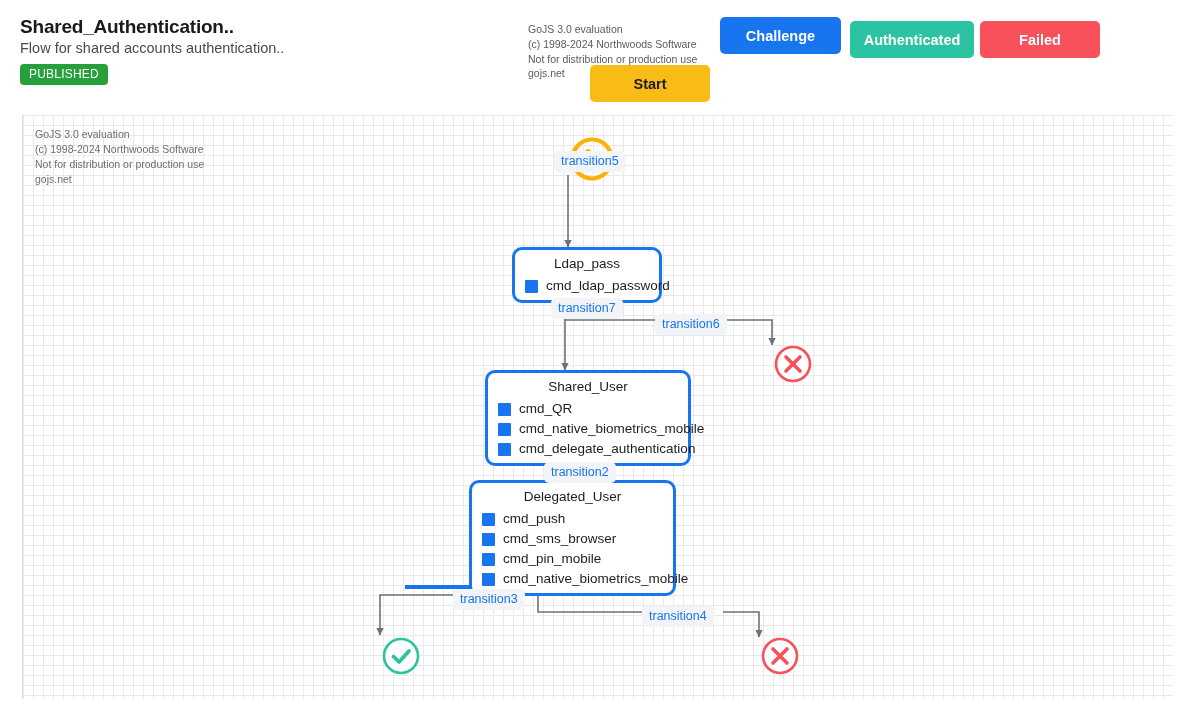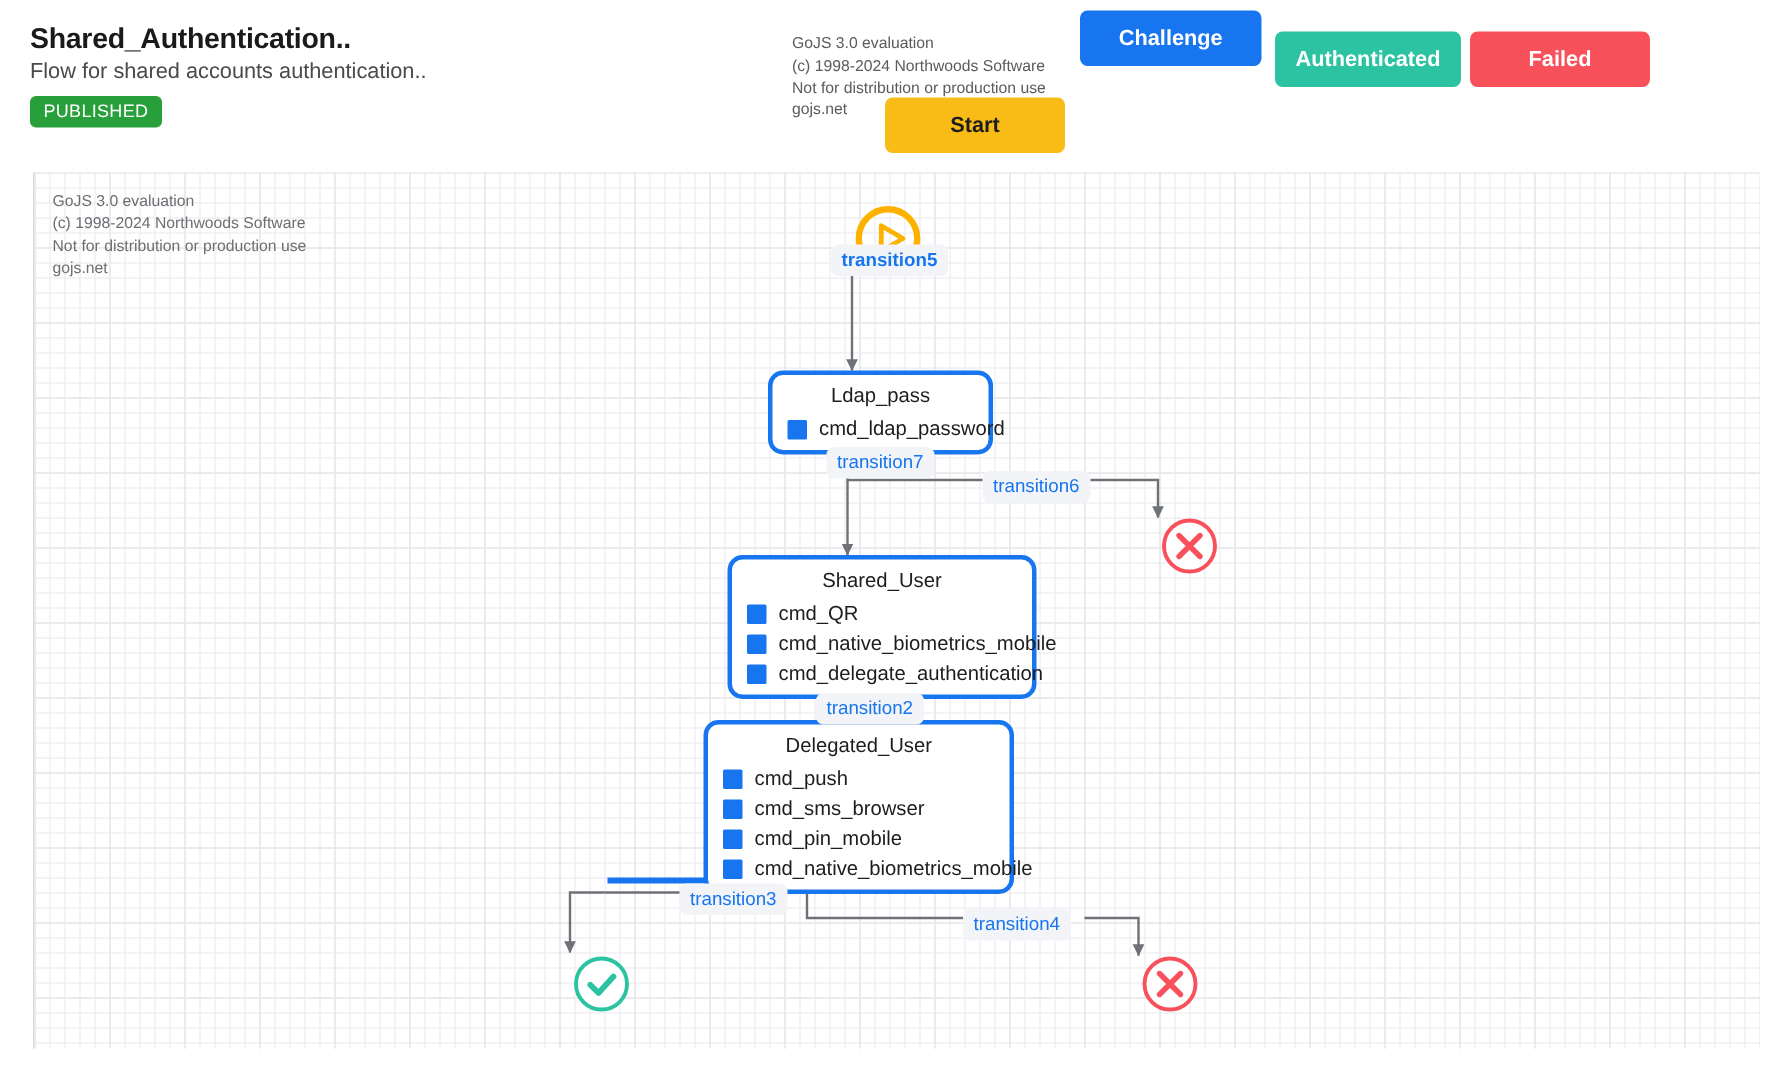--- a/index.html
+++ b/index.html
@@ -57,21 +57,21 @@
     border-radius: 5px;
     color: #ffffff;
     font-size: 14.5px;
     font-weight: bold;
     font-family: "Liberation Sans", sans-serif;
     cursor: pointer;
     display: flex; align-items: center; justify-content: center;
     padding: 0;
   }
   .btn-start      { left: 590px; top: 21px; width: 120px; background: #f9bc17; color: #1d1d1d; margin-top: 44px; }
-  .btn-challenge  { left: 720px; top: 7px; width: 121px; background: #1776ef; }
+  .btn-challenge  { left: 720px; top: 17px; width: 121px; background: #1776ef; }
   .btn-authenticated { left: 850px; top: 21px; width: 124px; background: #2bc3a1; }
   .btn-failed     { left: 980px; top: 21px; width: 120px; background: #f8515c; }
 
   
   .canvas-wrap {
     position: absolute;
     left: 0; top: 103px;
     width: 1194px; height: 608px;
     background: #ffffff;
     overflow: hidden;
@@ -252,21 +252,21 @@
       <div class="node-row">
         <span class="sq"></span>
         <span>cmd_pin_mobile</span>
       </div>
       <div class="node-row">
         <span class="sq"></span>
         <span>cmd_native_biometrics_mobile</span>
       </div>
     </div>
 
-    <div class="tlabel" style="left:531px; top:48px;font-weight:bold;">transition5</div>
+    <div class="tlabel" style="left:531px; top:36px;">transition5</div>
     <div class="tlabel" style="left:528px; top:183px;">transition7</div>
     <div class="tlabel" style="left:632px; top:199px;">transition6</div>
     <div class="tlabel" style="left:521px; top:347px;">transition2</div>
     <div class="tlabel" style="left:430px; top:474px;">transition3</div>
     <div class="tlabel" style="left:619px; top:491px;">transition4</div>
 
     <div class="term" style="left:750px; top:229px;">
       <svg width="40" height="40" viewBox="0 0 40 40">
         <circle cx="20" cy="20" r="17" fill="#ffffff" stroke="#f8515c" stroke-width="2.6"></circle>
         <path d="M13,13 L27,27 M27,13 L13,27" stroke="#f8515c" stroke-width="3.6" stroke-linecap="round"></path>

